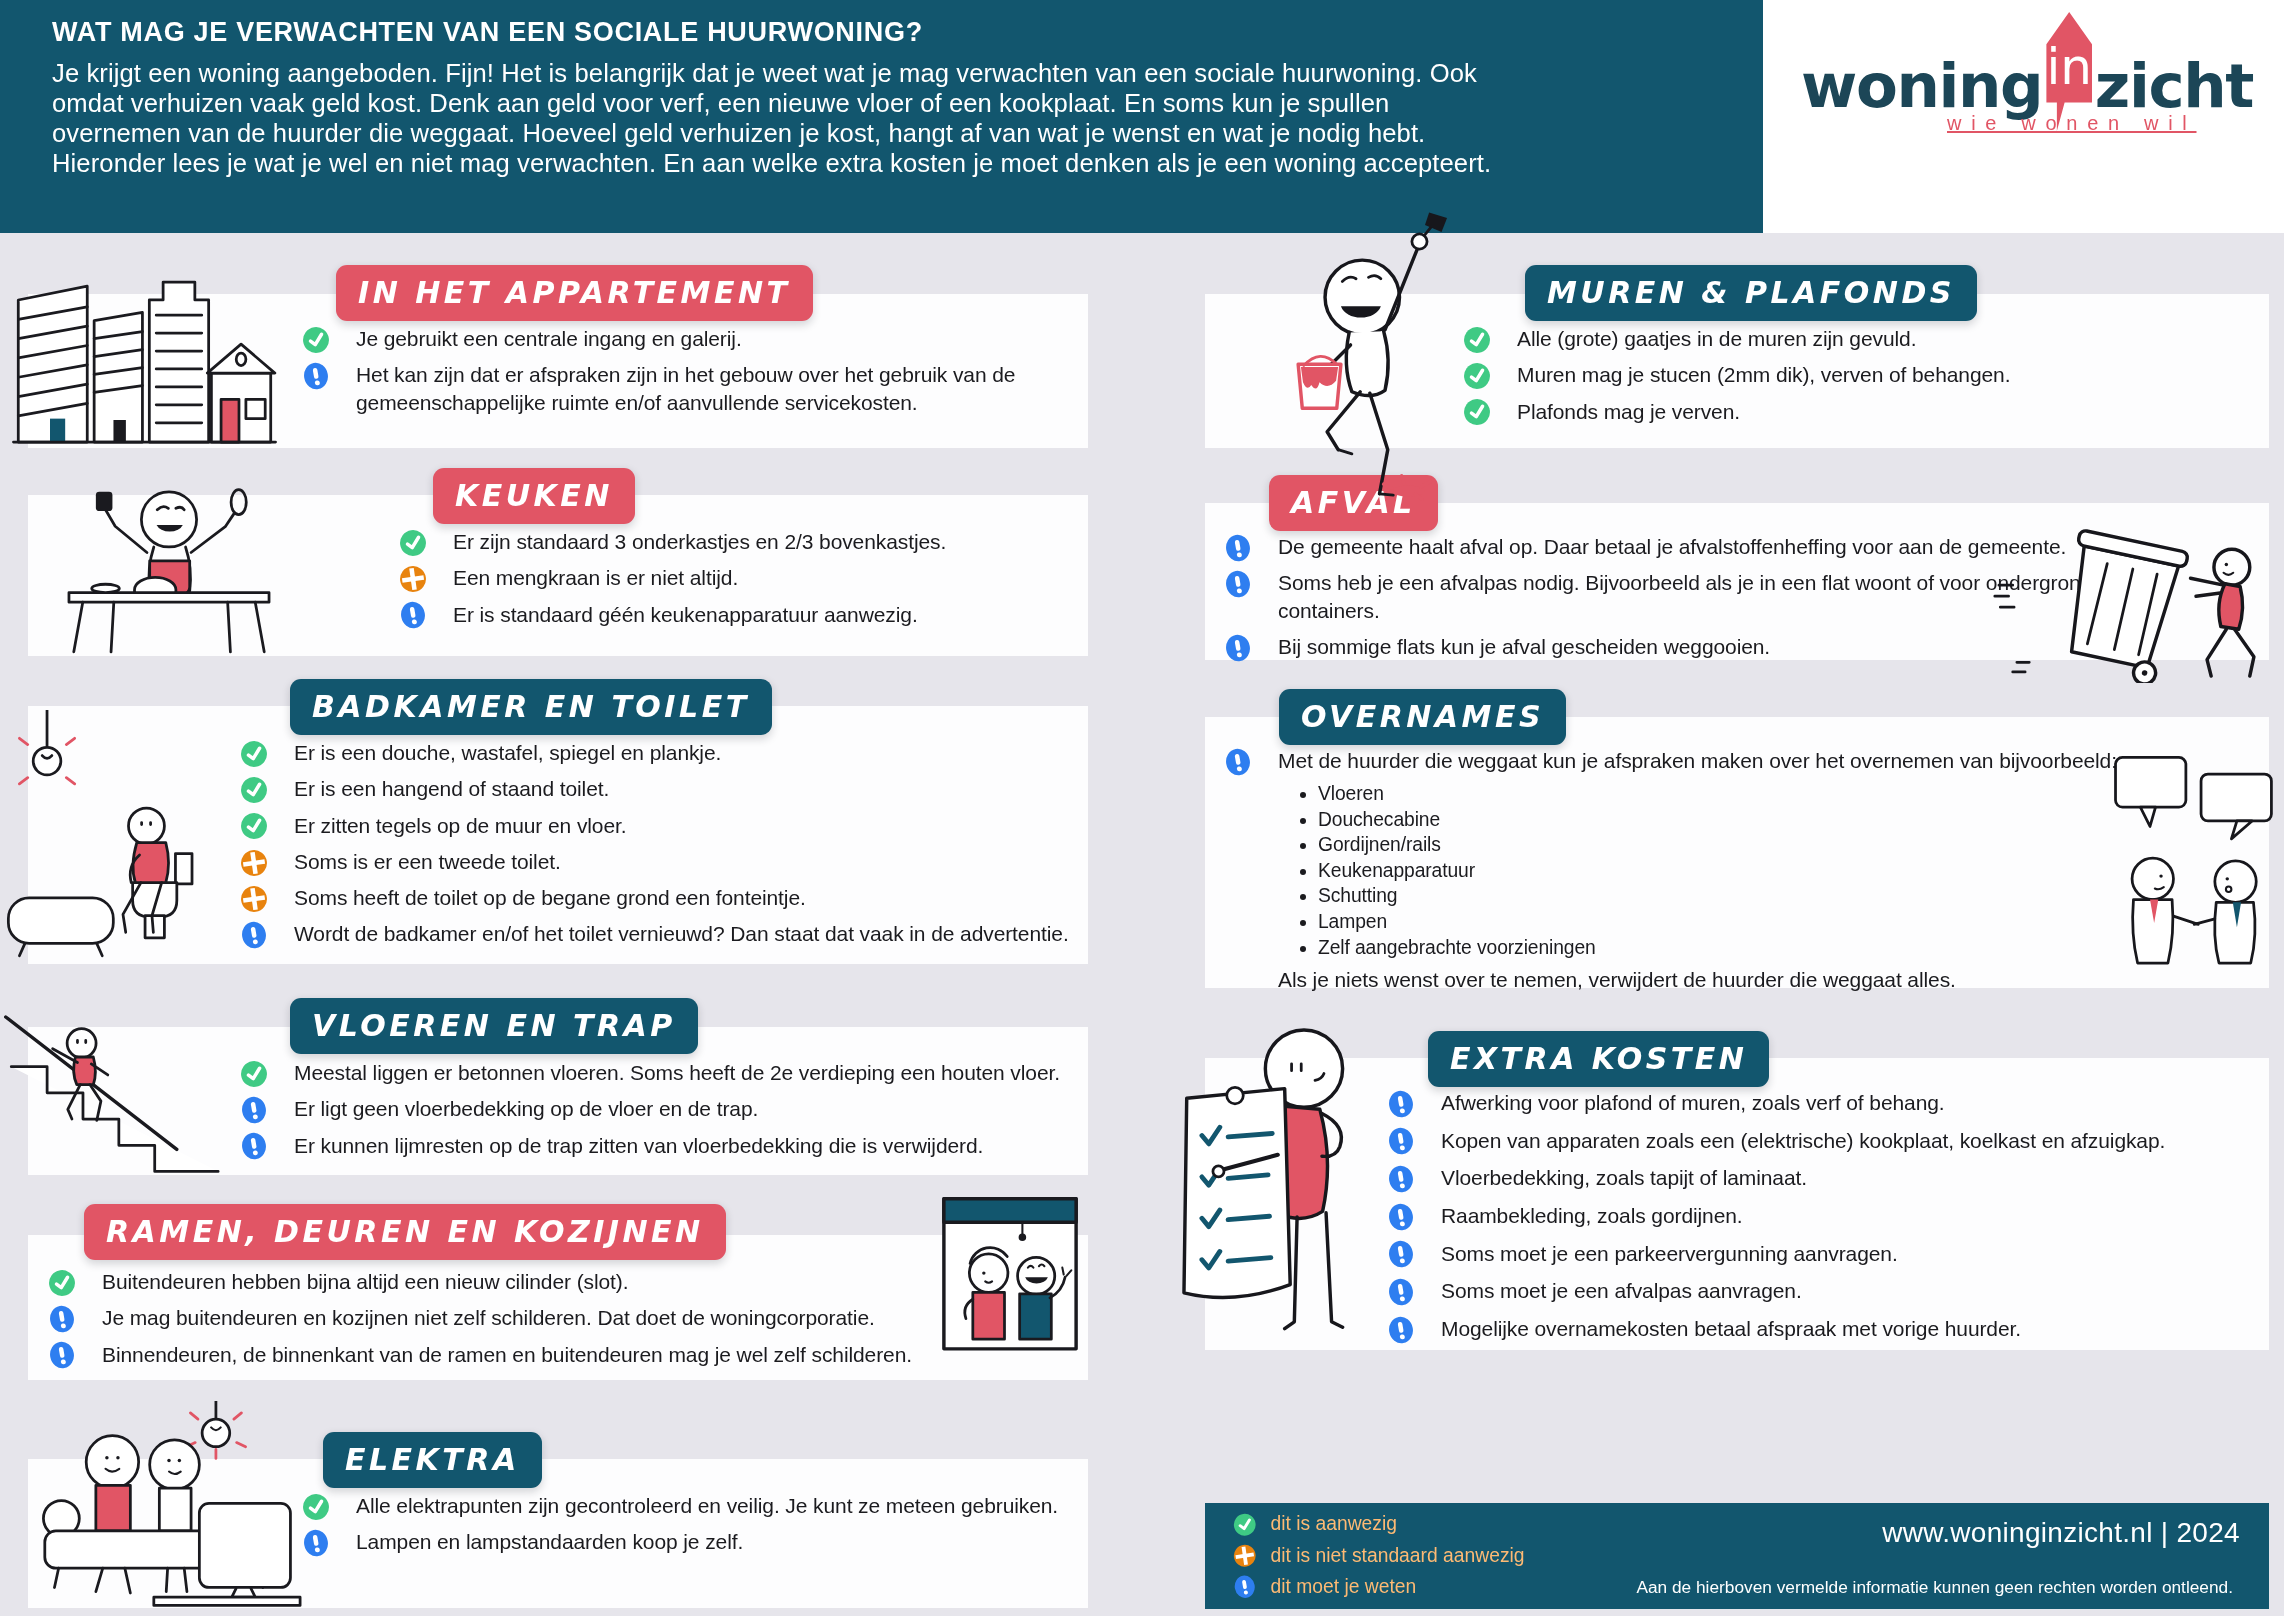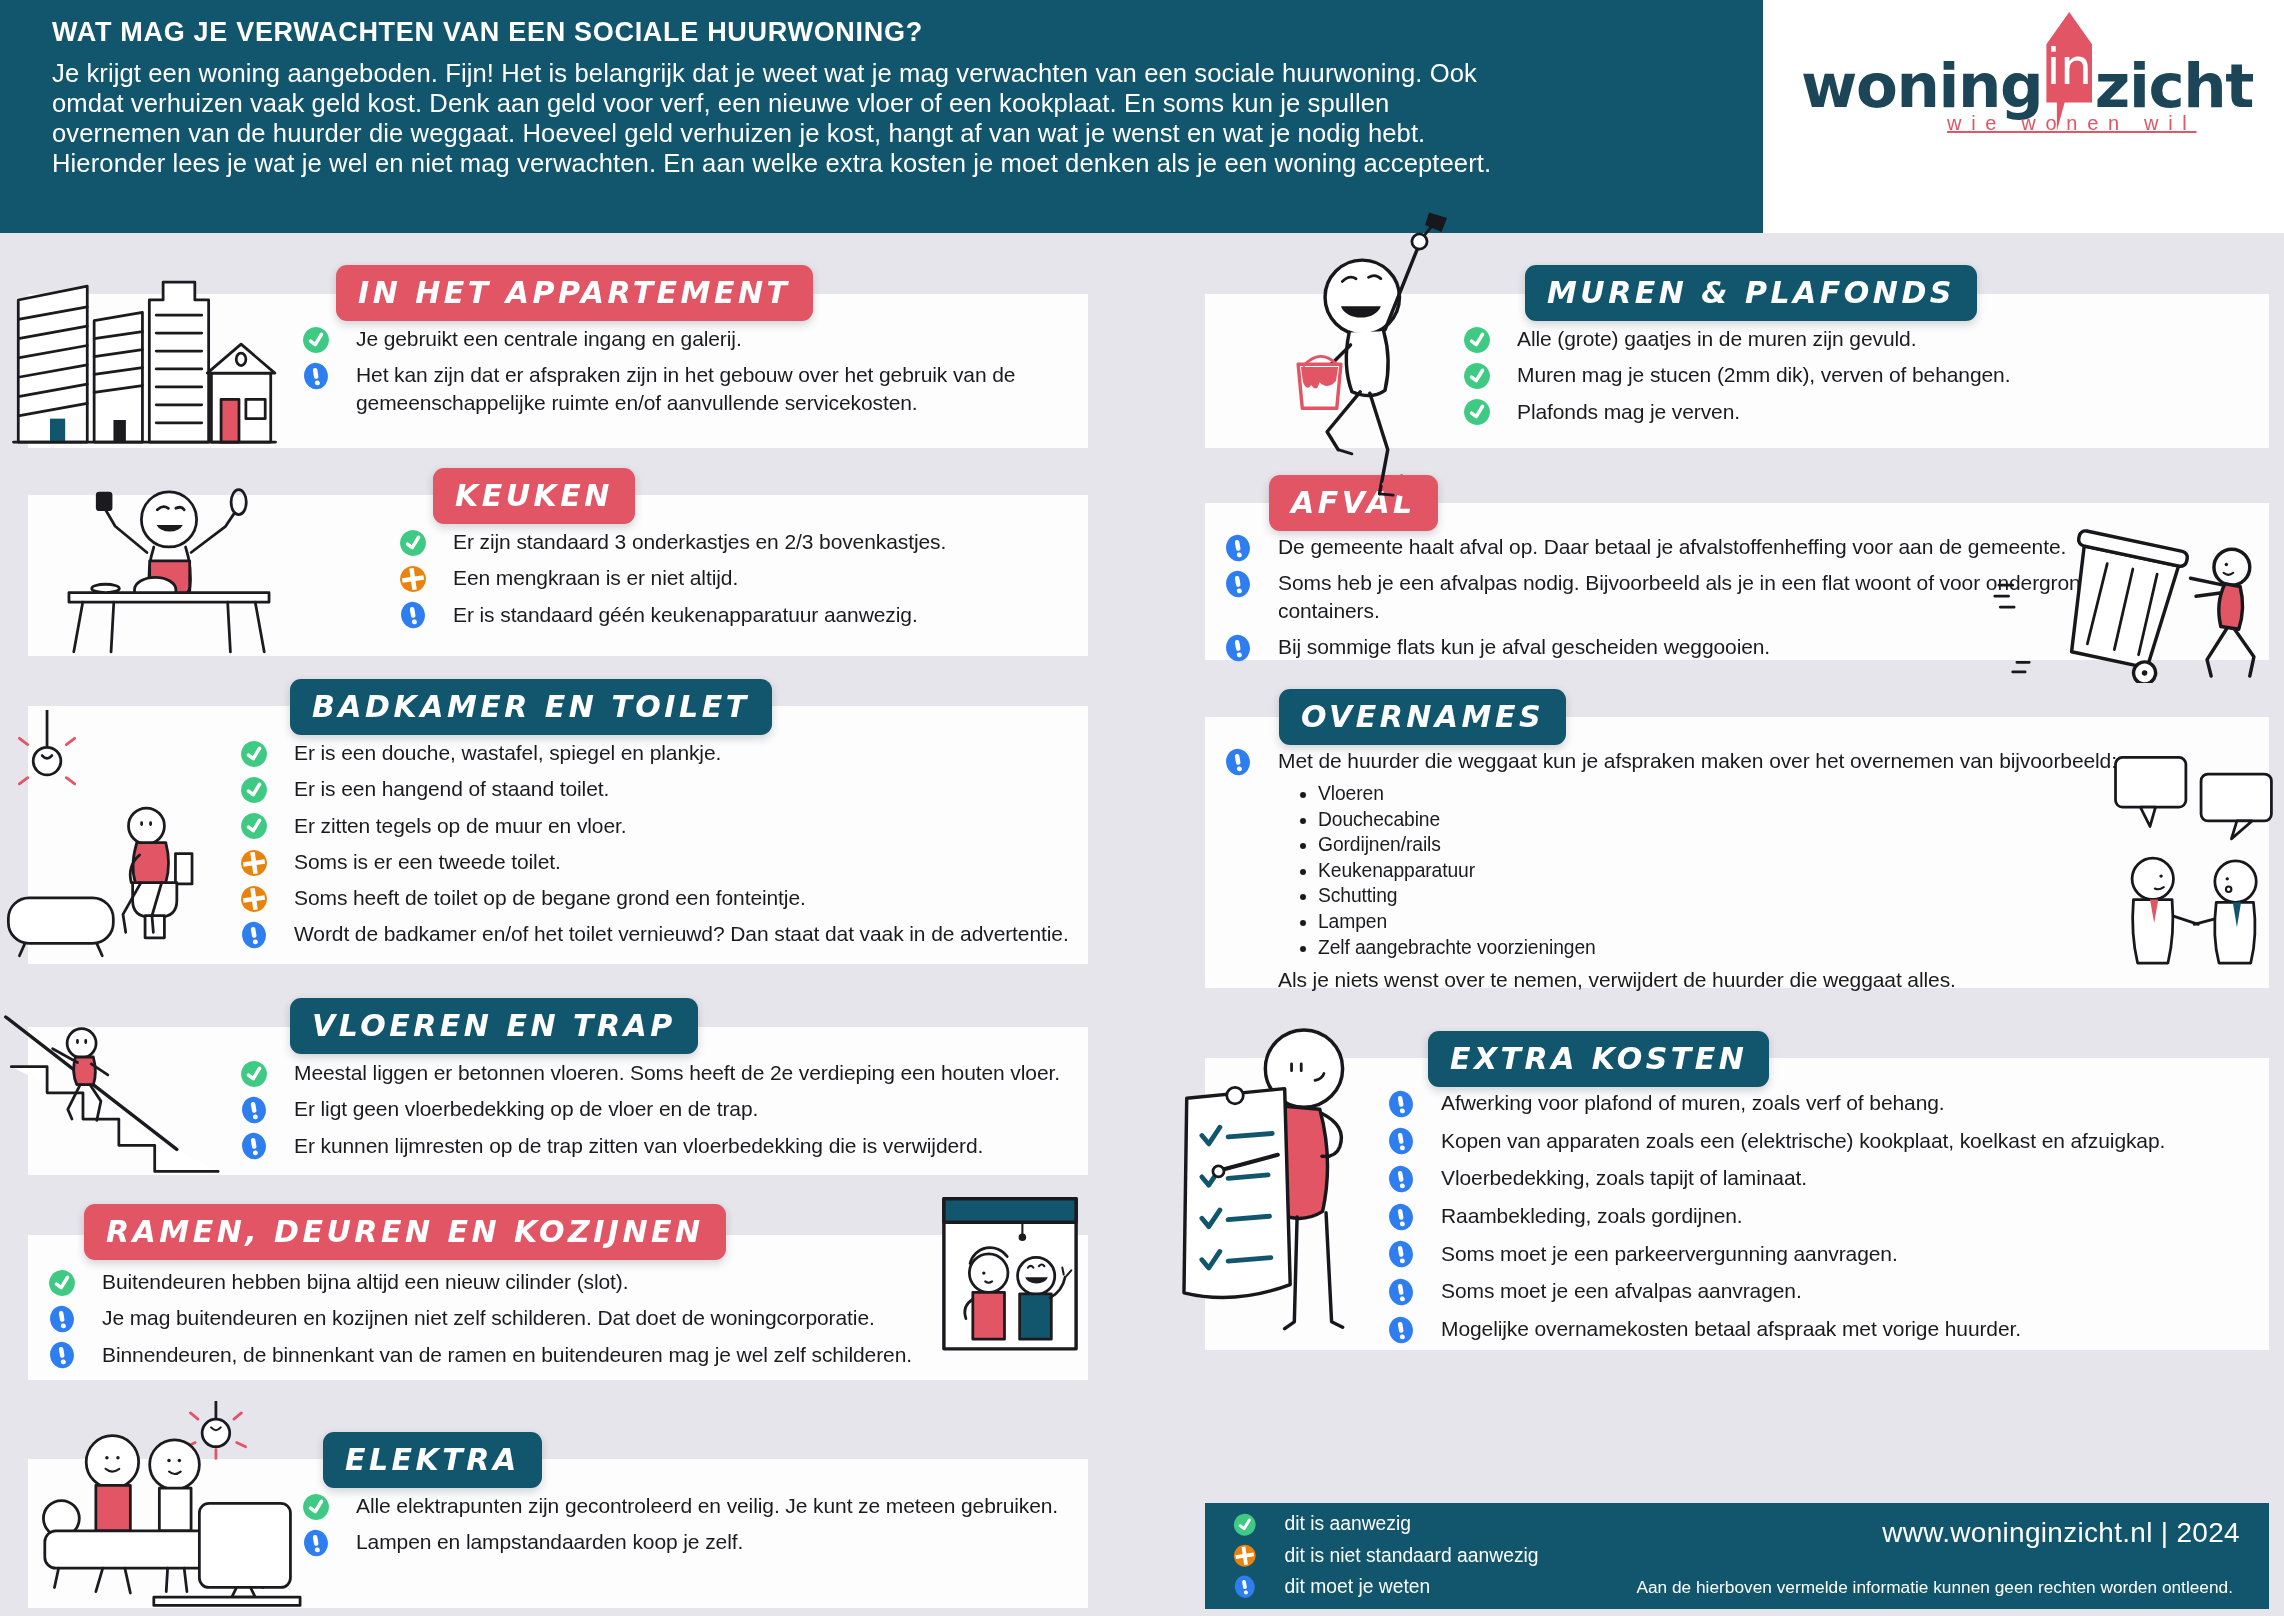--- a/index.html
+++ b/index.html
@@ -64,21 +64,21 @@
   #sec-overnames .card{left:1205px;top:717px;width:1064px;height:271px;}
   #sec-overnames .badge{left:1279px;top:689px;}
   #sec-overnames .items{left:1224px;top:747px;width:1026px;}
   #sec-extra .card{left:1205px;top:1058px;width:1064px;height:292px;}
   #sec-extra .badge{left:1428px;top:1031px;}
   #sec-extra .items{left:1387px;top:1089px;width:874px;}
   #sec-extra .items>li{margin-bottom:9px;}
   
   .footer{position:absolute;left:1205px;top:1503px;width:1064px;height:106px;background:#12566e;z-index:2;}
   .legend{position:absolute;left:28px;top:9.7px;display:flex;flex-direction:column;gap:7.6px;}
-  .legend-row{display:flex;align-items:center;gap:28px;color:#ffffff;font-size:19.3px;}
+  .legend-row{display:flex;align-items:center;gap:14px;color:#fdba74;font-size:19.3px;}
   .legend-row .ic{flex:0 0 23.5px;width:23.5px;height:23.5px;margin:0;}
   .site{position:absolute;right:29px;top:14px;color:#fff;font-size:28px;letter-spacing:0.3px;}
   .disclaimer{position:absolute;right:36px;bottom:11px;color:#fff;font-size:17.3px;}
   
   .ill{position:absolute;z-index:2;}
   .ill svg{width:100%;height:100%;display:block;}
   #ill-city{left:10.4px;top:271px;width:269px;height:178px;}
   #ill-cook{left:31px;top:478px;width:276px;height:178px;}
   #ill-bath{left:3.5px;top:710px;width:249px;height:252px;}
   #ill-stairs{left:3.5px;top:977px;width:249px;height:200px;}

